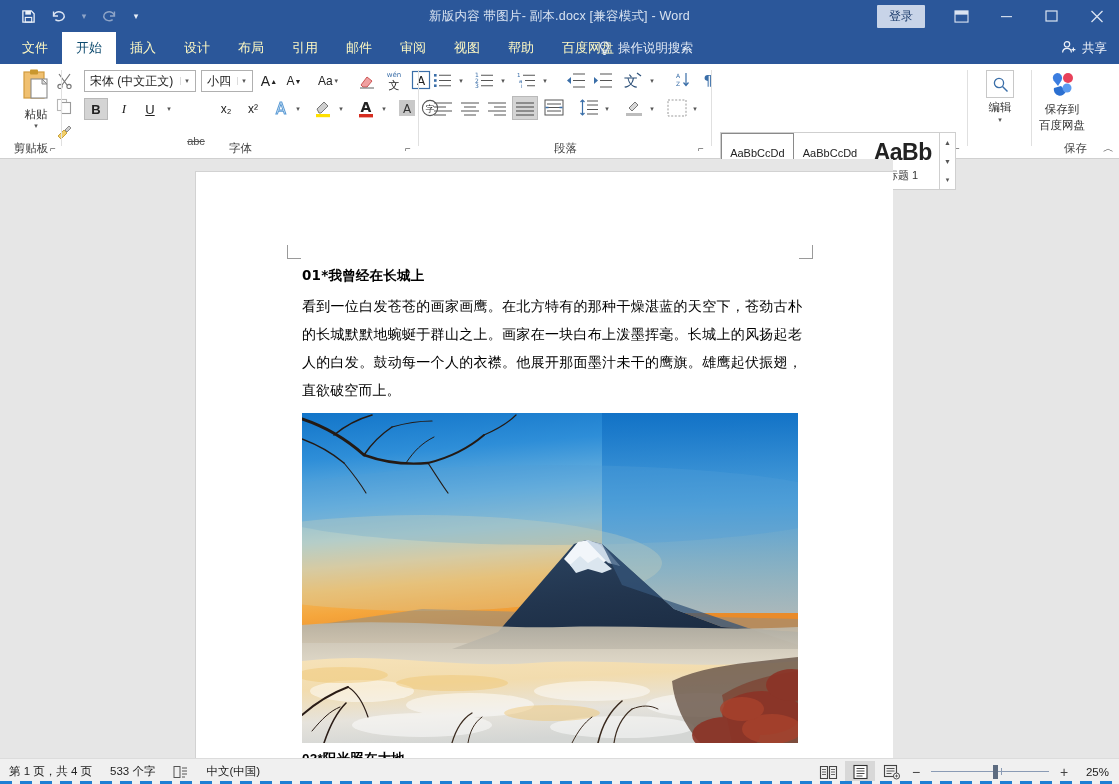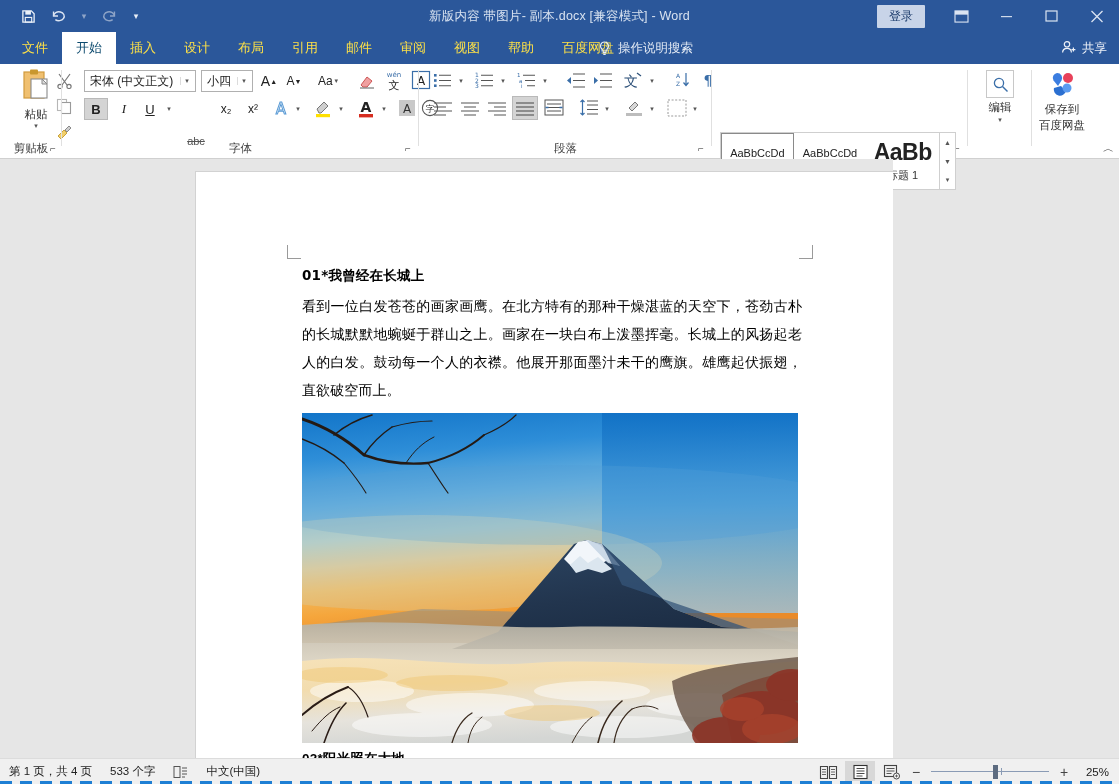--- a/index.html
+++ b/index.html
@@ -40,21 +40,21 @@
   .win-btn svg { display: block; }
 
   
   .tabstrip {
     position: absolute; left: 0; top: 32px; width: 1119px; height: 32px;
     background: #2b579a;
   }
   .tabs { position: absolute; left: 8px; top: 0; height: 32px; display: flex; align-items: stretch; }
   .tab {
     display: flex; align-items: center; padding: 0 14px;
-    font-size: 13px; color: #fde047; height: 32px;
+    font-size: 13px; color: #fef9c3; height: 32px;
   }
   .tab.active { background: #fff; color: #0c4a6e; }
   .tell-me {
     position: absolute; left: 598px; top: 0; height: 32px;
     display: flex; align-items: center; gap: 7px; font-size: 12.5px; color: #e7edf6;
   }
   .bulb { width: 13px; height: 15px; }
   .share {
     position: absolute; right: 12px; top: 0; height: 32px;
     display: flex; align-items: center; gap: 5px; font-size: 12.5px; color: #eef2f9;
@@ -592,20 +592,23 @@
       <span class="edit-box">
         <svg width="17" height="17" viewBox="0 0 17 17">
             <circle cx="7" cy="7" r="4.6" fill="none" stroke="#3a6ea8" stroke-width="1.3"></circle>
             <path d="M10.5 10.5L15.5 15.5" stroke="#3a6ea8" stroke-width="1.4"></path>
           </svg>
       </span>
       <span style="font-size:11.5px; color:#333;">编辑</span>
       <span style="font-size:7px; color:#555; line-height:6px;">▾</span>
     </div>
 
+    <div class="grp" style="left:1032px; width:87px;">
+      <div class="grp-label">保存</div>
+    </div>
     <div class="baidu-grp">
       <span>
         <svg width="30" height="26" viewBox="0 0 30 26">
           <path d="M10 3a5 5 0 0 1 4.5 7.5L11 16 6.5 10.5A5 5 0 0 1 10 3z" fill="#3b7de0"></path>
           <circle cx="21" cy="8" r="5" fill="#e8415a"></circle>
           <path d="M7 18a6 6 0 0 0 12 3l-5-5z" fill="#2b6fd0"></path>
           <circle cx="20" cy="18" r="4.5" fill="#5b9bf0"></circle>
         </svg>
       </span>
       <span class="baidu-txt">保存到</span>

